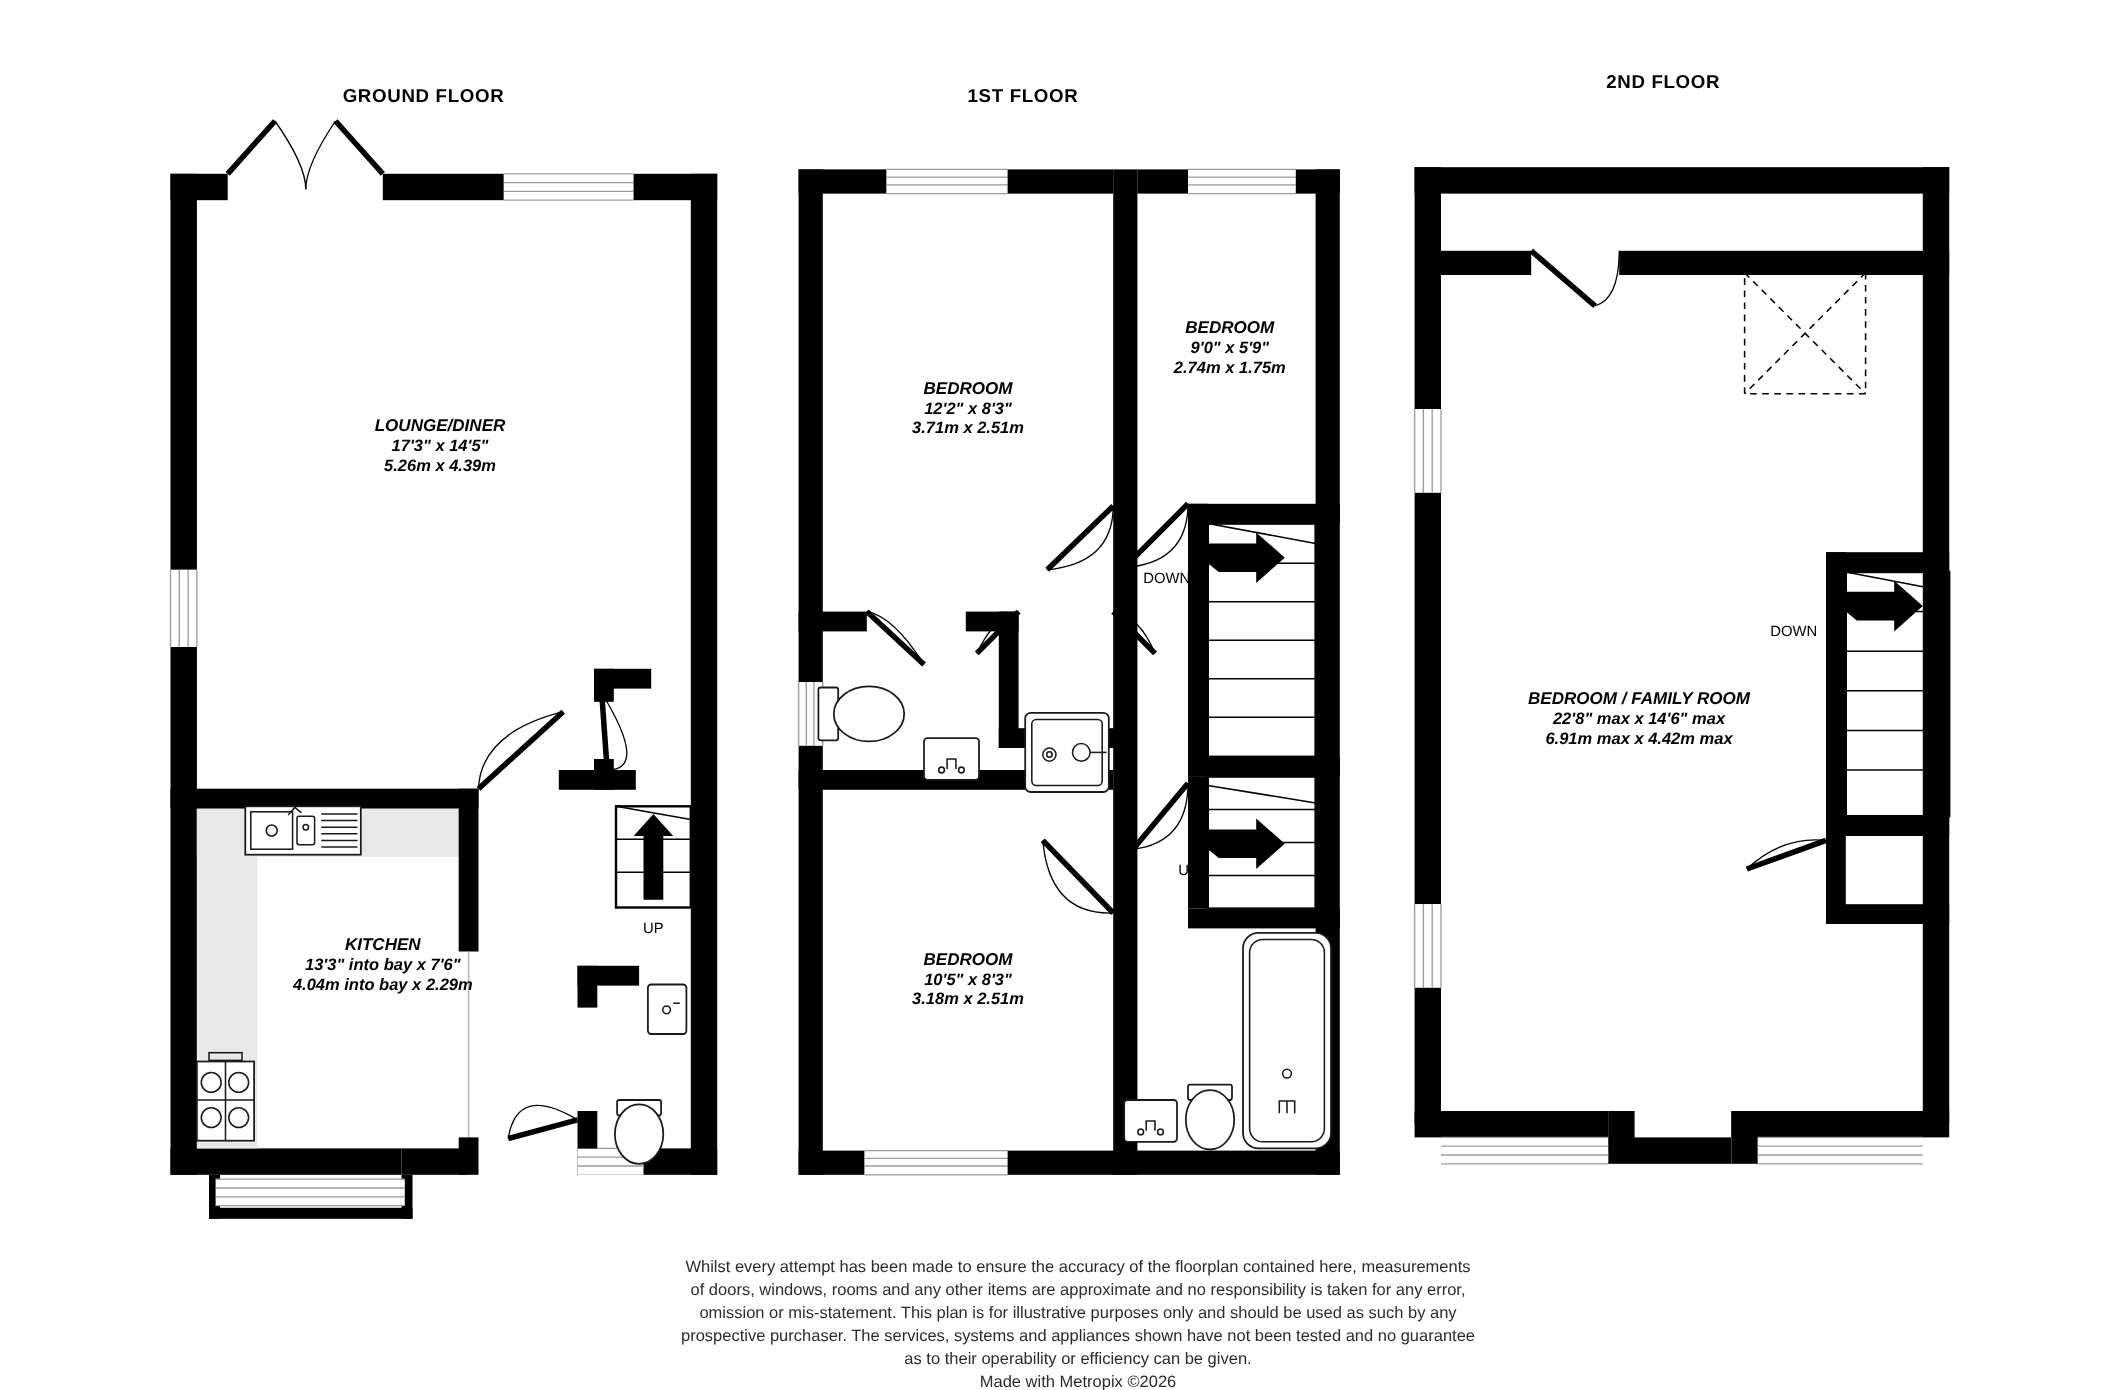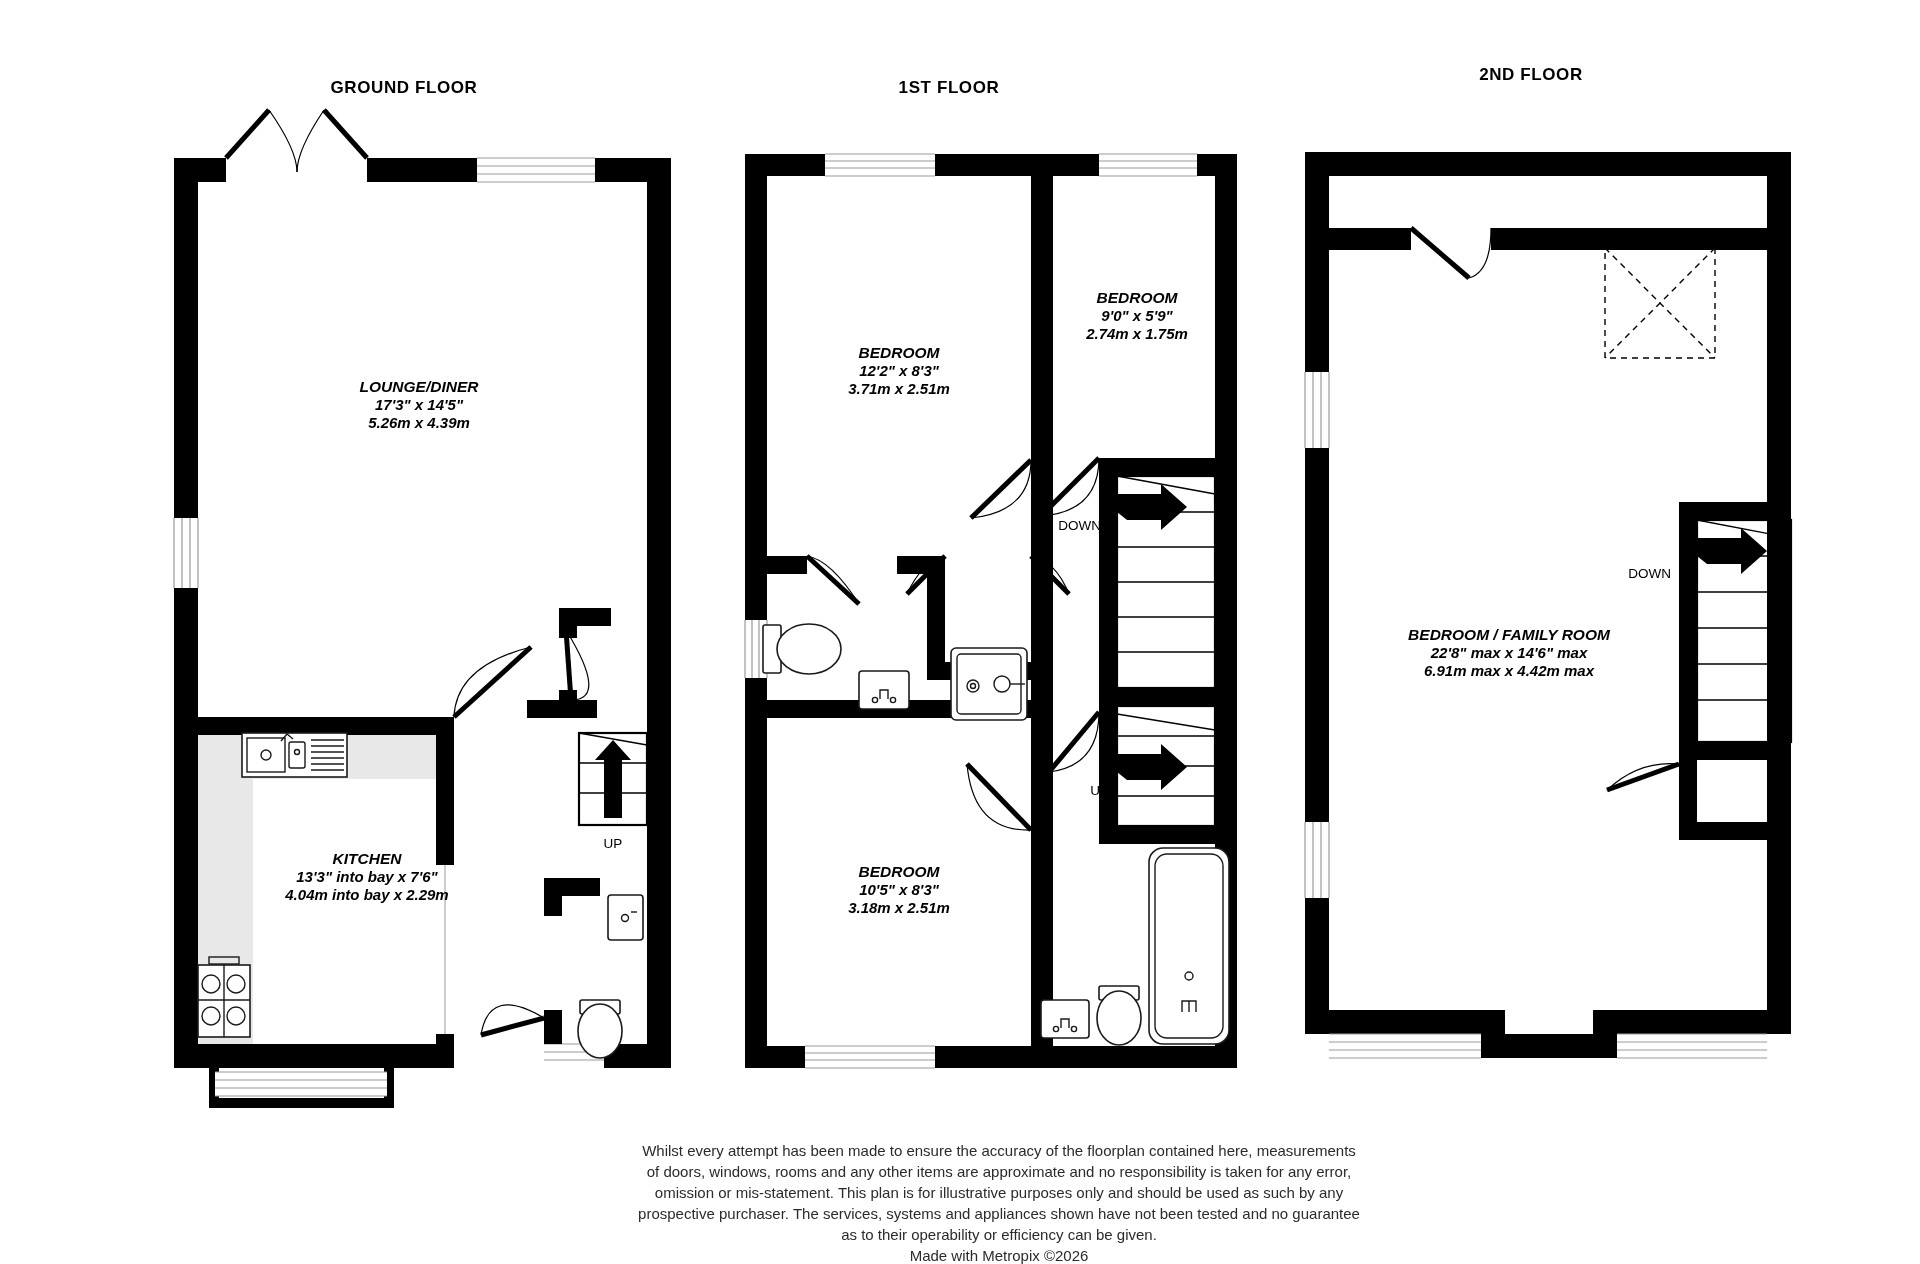--- a/index.html
+++ b/index.html
@@ -12,21 +12,20 @@
     height: 1264px;
     font-family: "Liberation Sans", sans-serif;
     overflow: hidden;
     position: relative;
   }
   #plan-root {
     position: absolute;
     left: 0; top: 0;
     width: 1523px;
     height: 1264px;
-    padding-left: 19px;
   }
   svg.floorplan {
     display: block;
     width: 1920px;
     height: 1264px;
   }
   .wall { fill: #000000; }
   .thin { fill: none; stroke: #000000; stroke-width: 1.4; }
   .thin2 { fill: none; stroke: #000000; stroke-width: 2.2; }
   .swing { fill: none; stroke: #000000; stroke-width: 1.2; }

